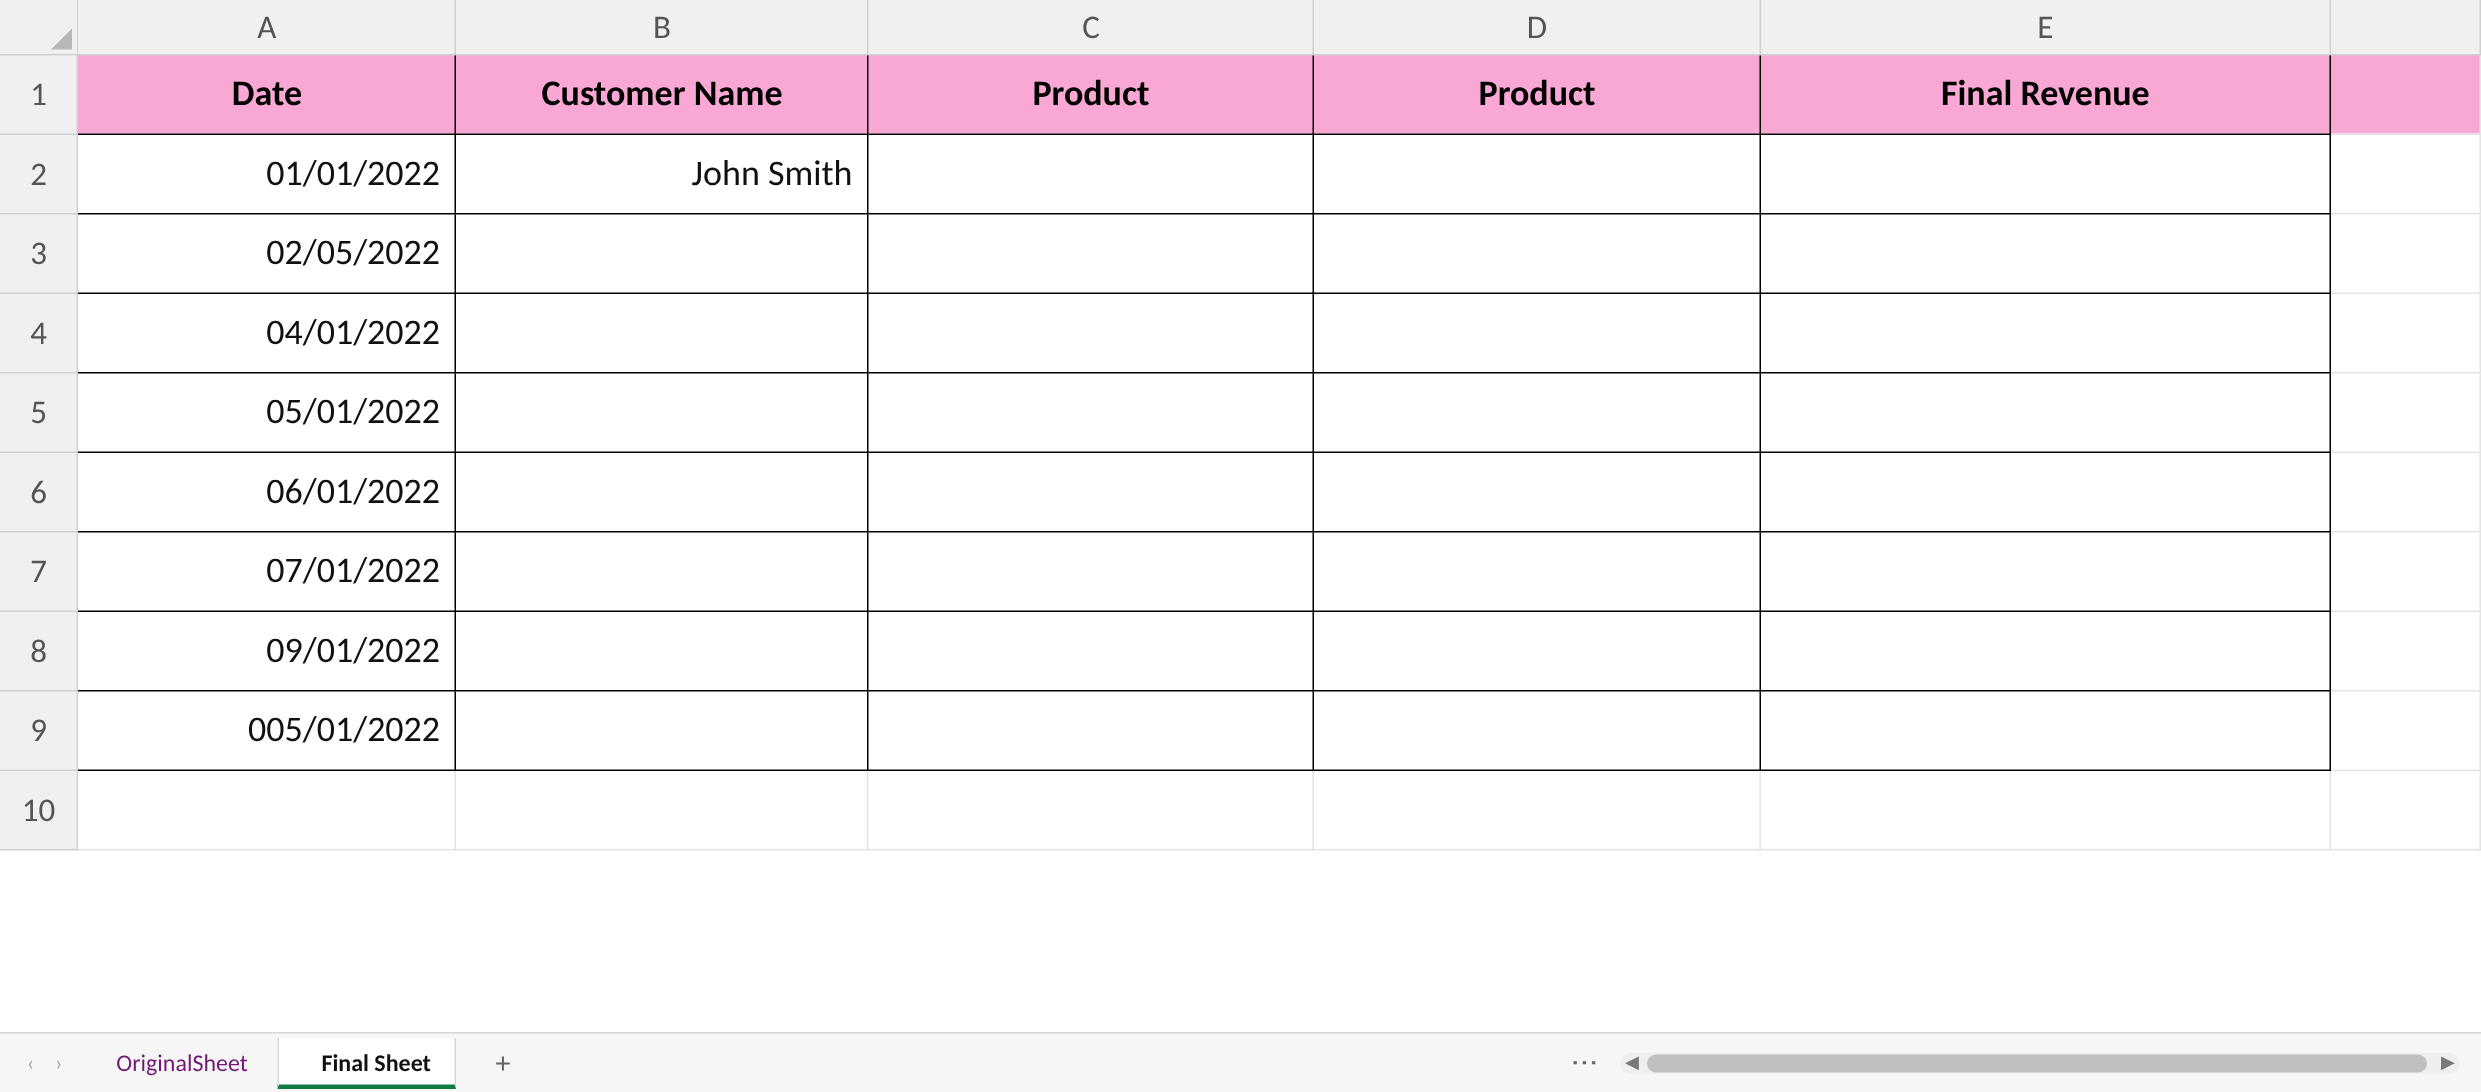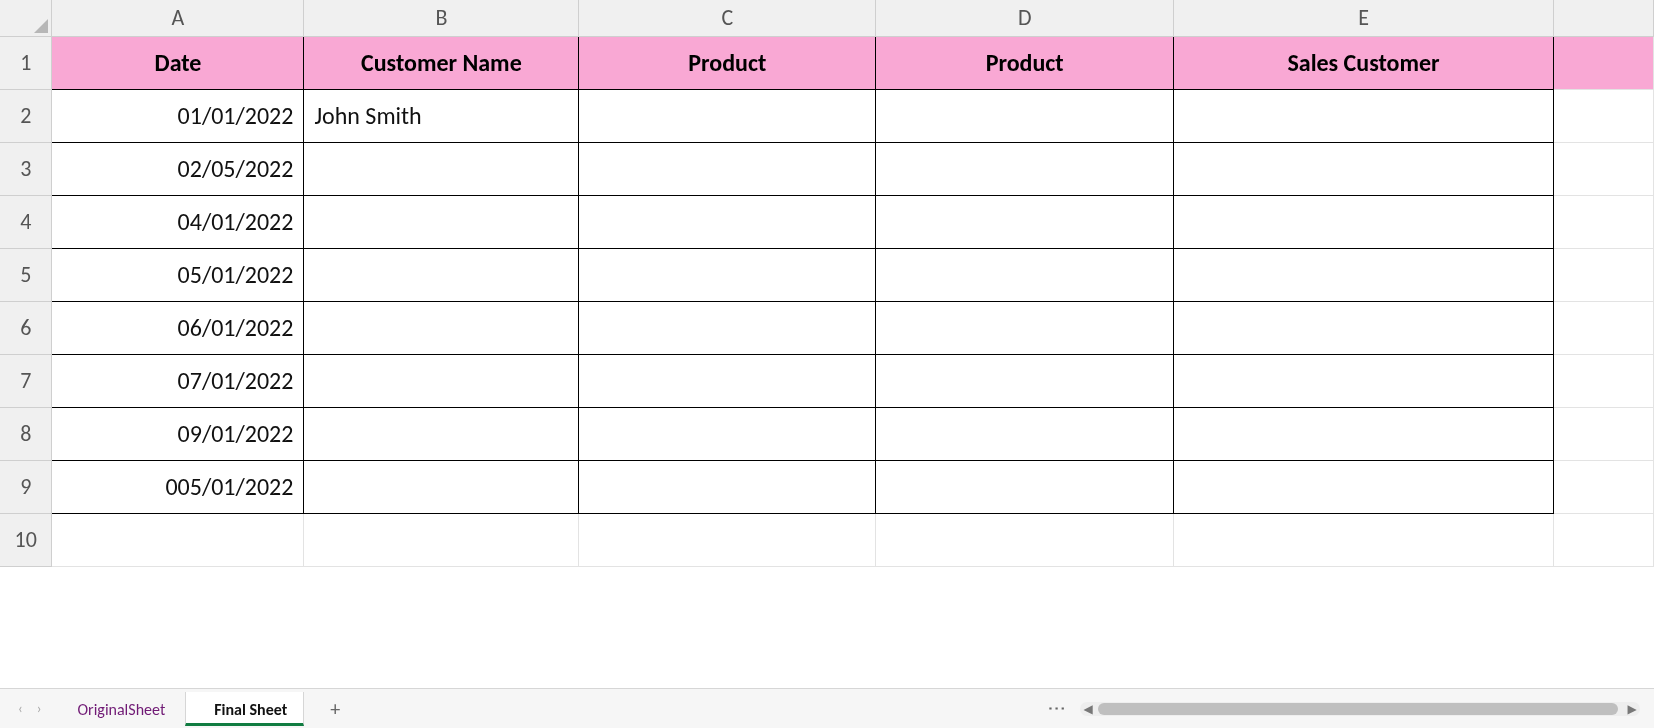--- a/index.html
+++ b/index.html
@@ -61,21 +61,21 @@
     }
     tr.header-row td.cell {
       background: #f9a8d4;
       font-weight: 700;
       color: #000;
       text-align: center;
       border-top: 1px solid #9a9a9a;
     }
     tr.header-row td.cell.first { border-left: 1px solid #9a9a9a; }
     td.cell.col-a { text-align: right; }
-    td.cell.col-b { text-align: left; }
+    td.cell.col-b { text-align: right; }
     .col-A { width: 252px; }
     .col-B { width: 275px; }
     .col-C { width: 297px; }
     .col-D { width: 298px; }
     .col-E { width: 380px; }
     .col-F { width: 100px; }
 
     .tabbar {
       height: 40px;
       background: #f6f6f6;
@@ -156,21 +156,21 @@
           <th class="colhead"></th>
         </tr>
       </thead>
       <tbody>
         <tr class="header-row">
           <th class="rowhead">1</th>
           <td class="cell bordered first col-a">Date</td>
           <td class="cell bordered">Customer Name</td>
           <td class="cell bordered">Product</td>
           <td class="cell bordered">Product</td>
-          <td class="cell bordered">Sales Customer</td>
+          <td class="cell bordered">Final Revenue</td>
           <td class="cell"></td>
         </tr>
 
         <tr>
           <th class="rowhead">2</th>
           <td class="cell bordered col-a">01/01/2022</td>
           <td class="cell bordered col-b">John Smith</td>
           <td class="cell bordered"></td>
           <td class="cell bordered"></td>
           <td class="cell bordered"></td>

